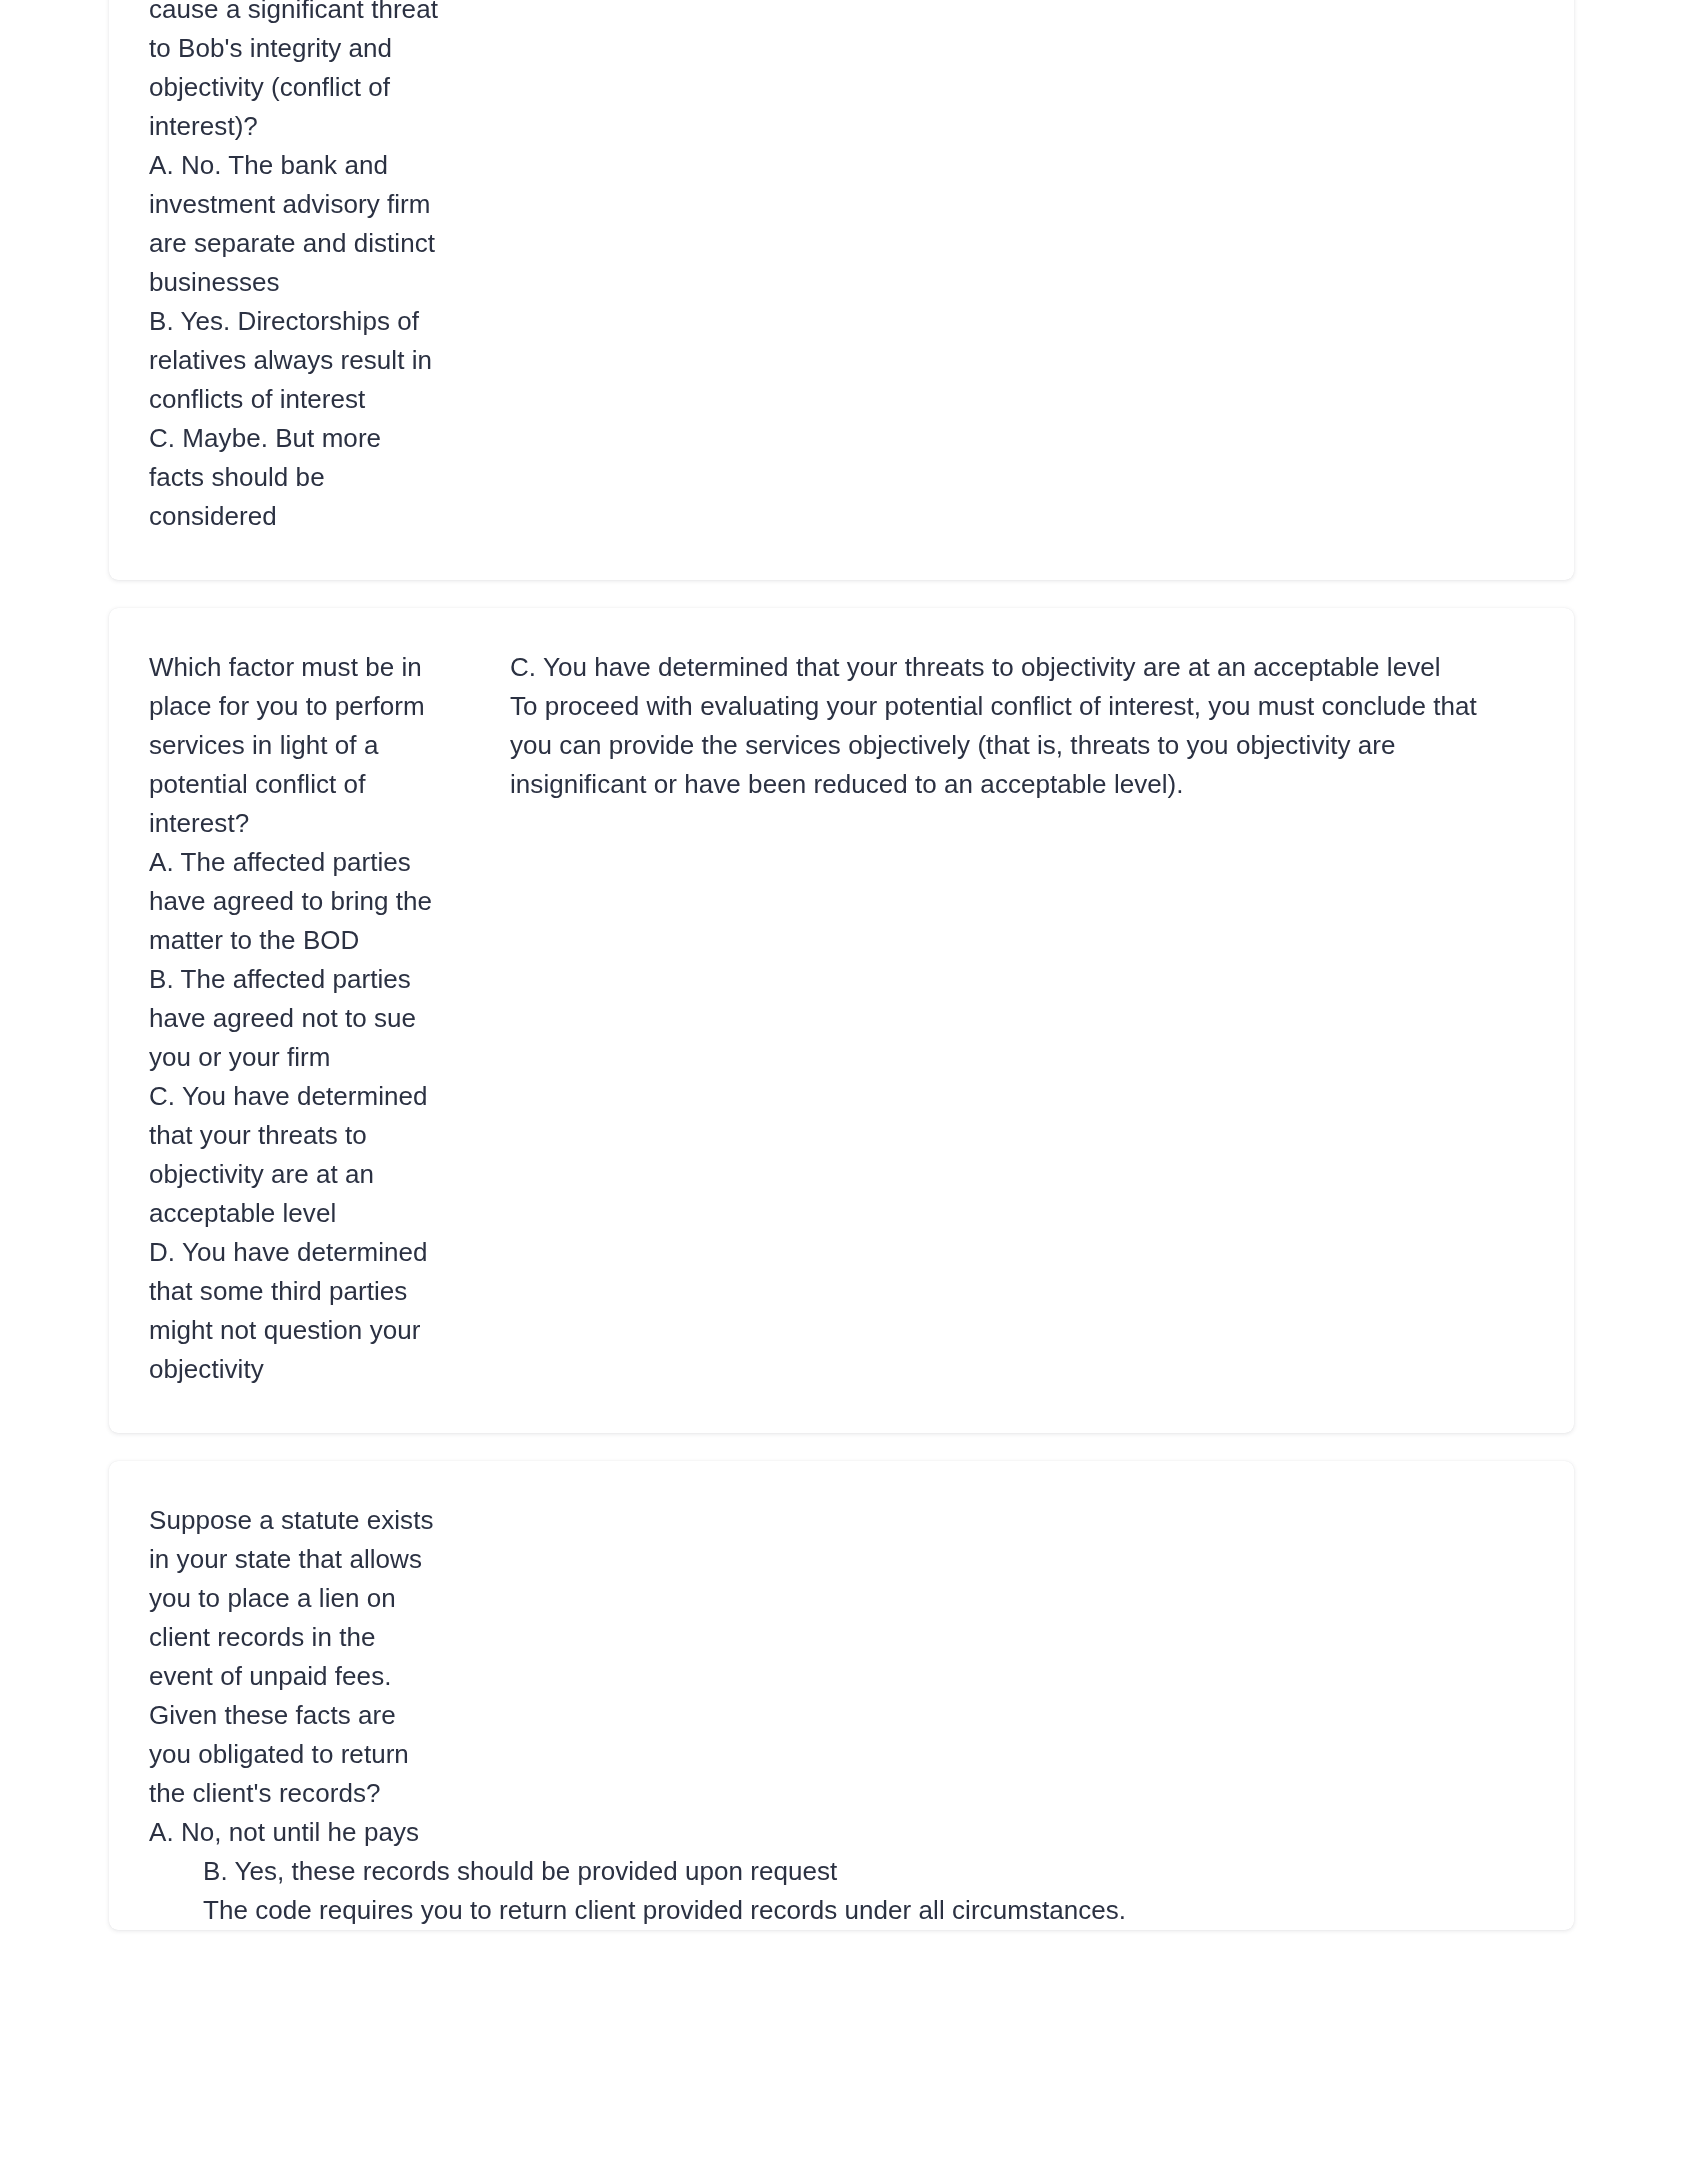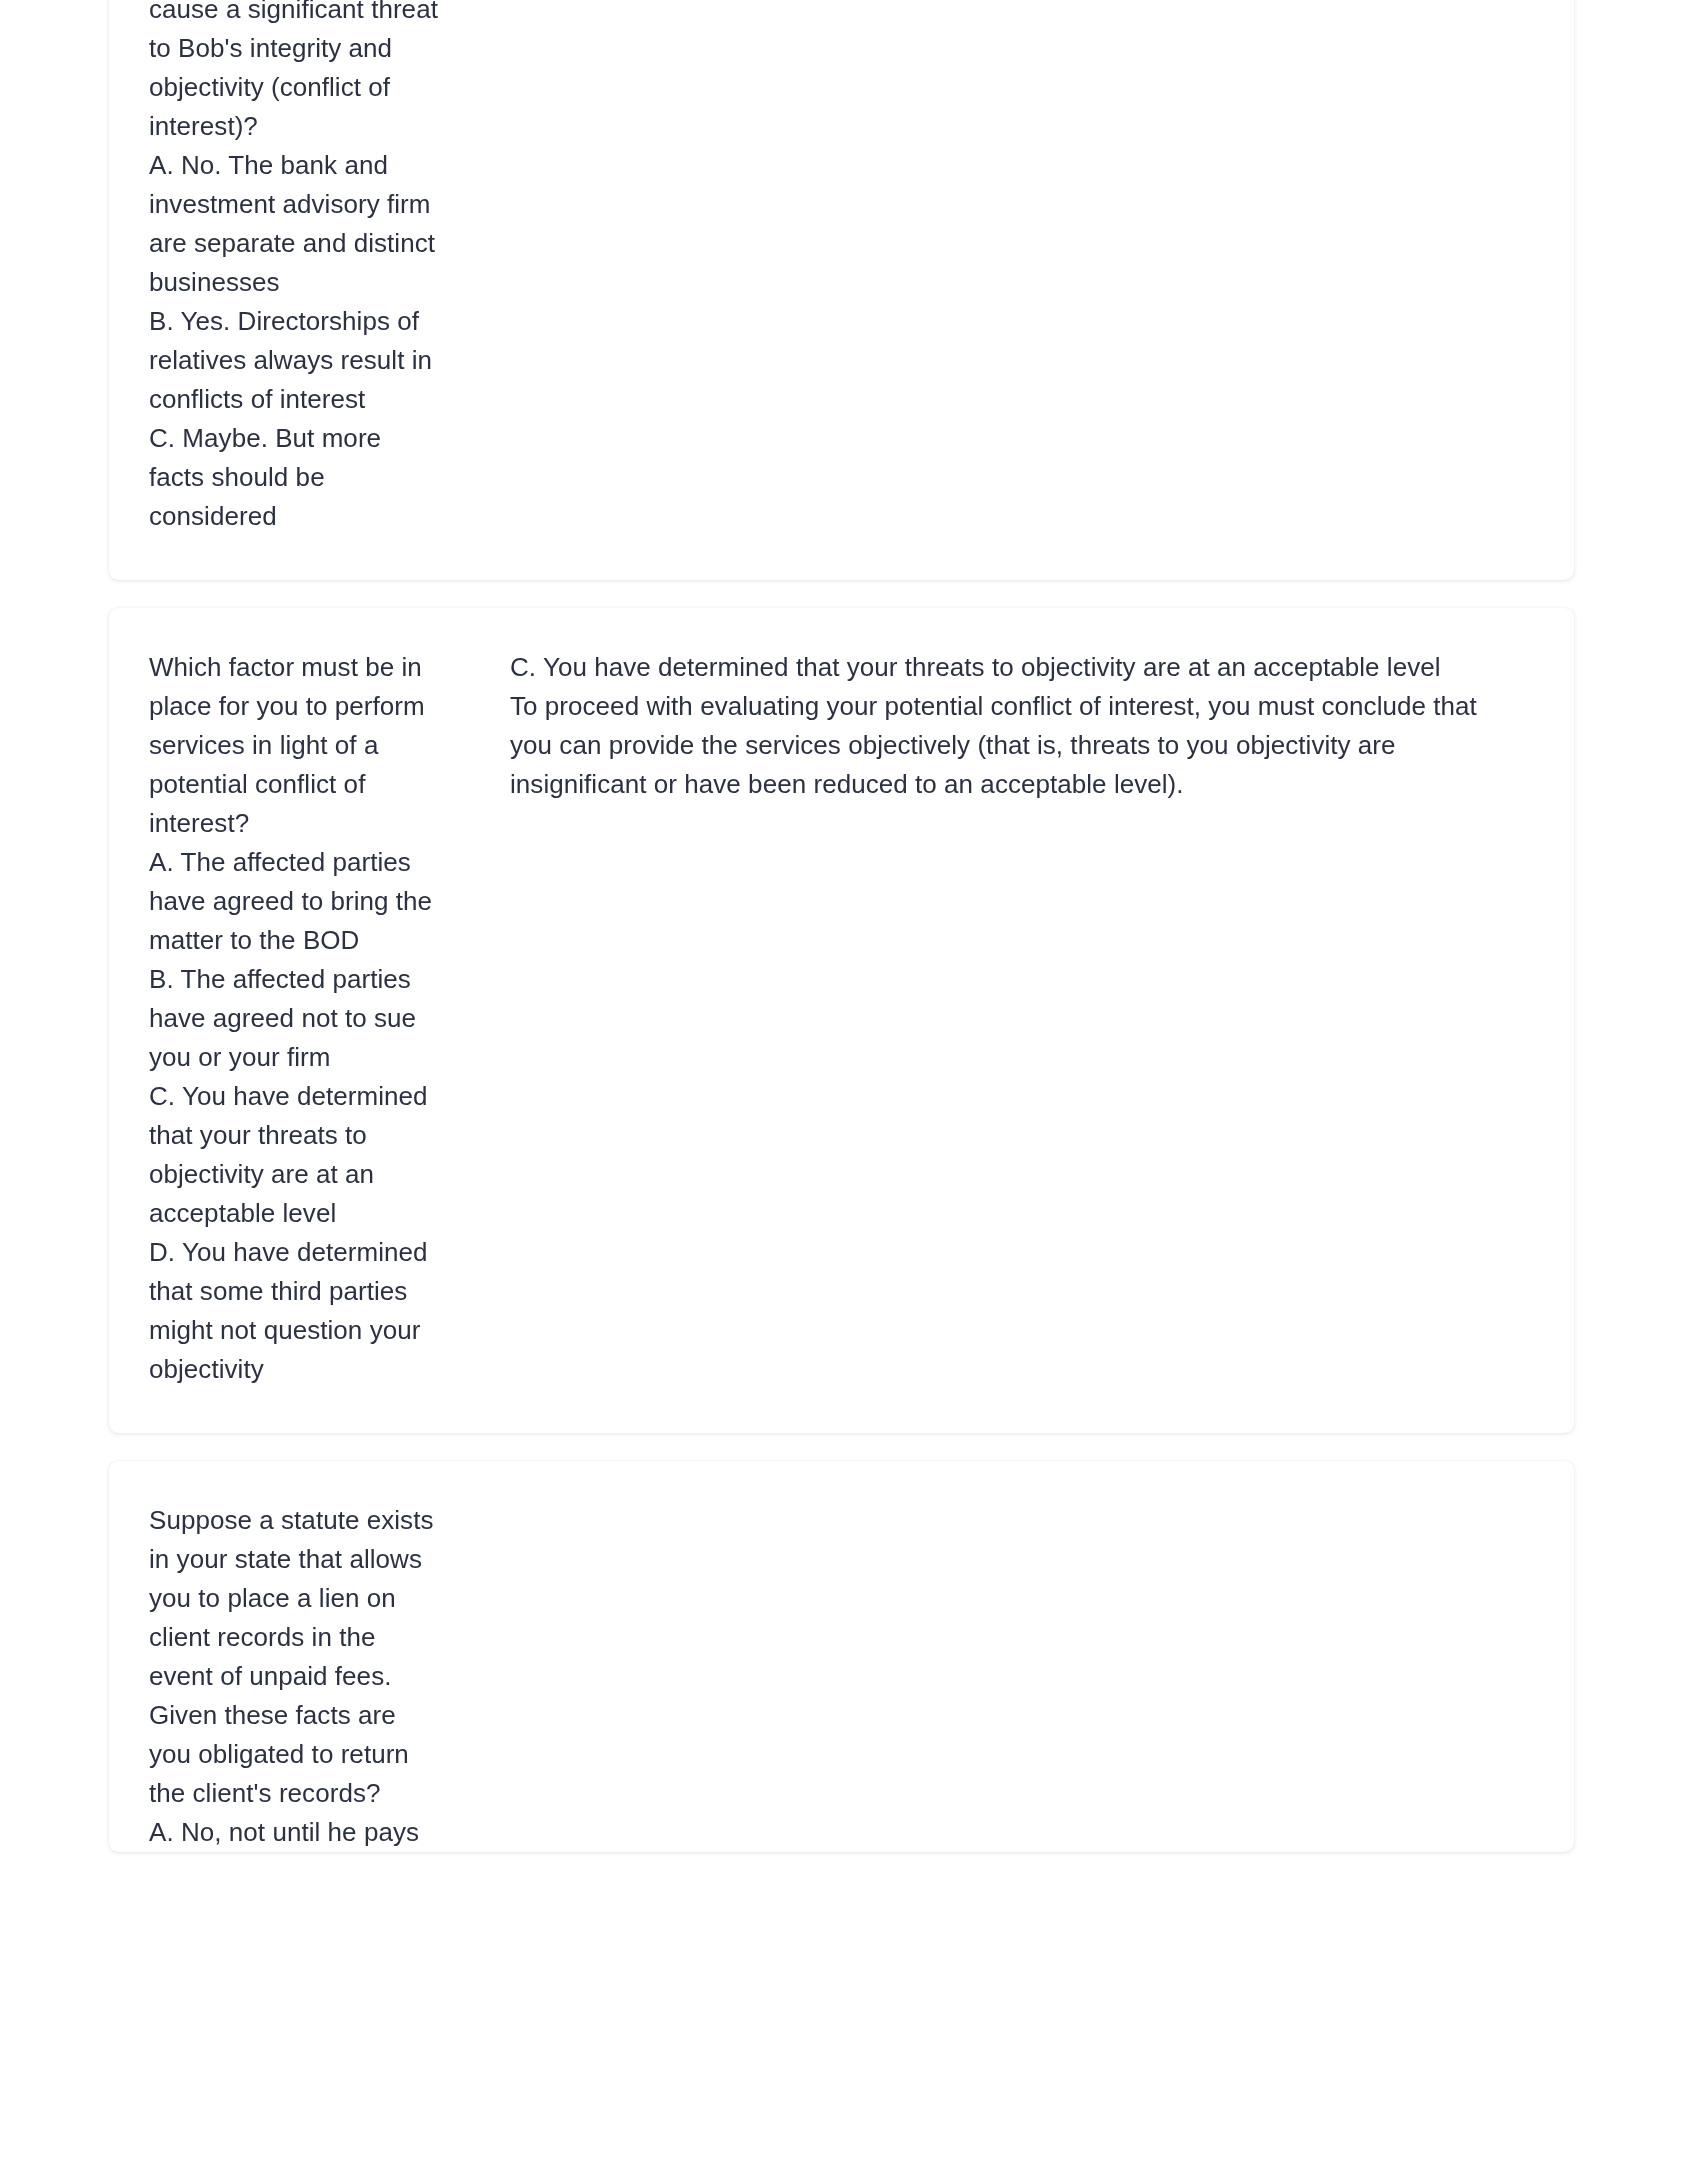--- a/index.html
+++ b/index.html
@@ -121,17 +121,21 @@
         <div class="line text-block">C. You have determined that your threats to objectivity are at an acceptable level
 To proceed with evaluating your potential conflict of interest, you must conclude that you can provide the services objectively (that is, threats to you objectivity are insignificant or have been reduced to an acceptable level).</div>
       </div>
     </div>
 
     <div class="card card--clipped-bottom">
       <div class="card-col col-question">
         <div class="line text-block">Suppose a statute exists in your state that allows you to place a lien on client records in the event of unpaid fees. Given these facts are you obligated to return the client's records?
 A. No, not until he pays</div>
       </div>
+      <div class="card-col col-answer">
+        <div class="line text-block">B. Yes, these records should be provided upon request
+The code requires you to return client provided records under all circumstances.</div>
+      </div>
     </div>
 
   </div>
 </div>
 
 
 </body></html>

